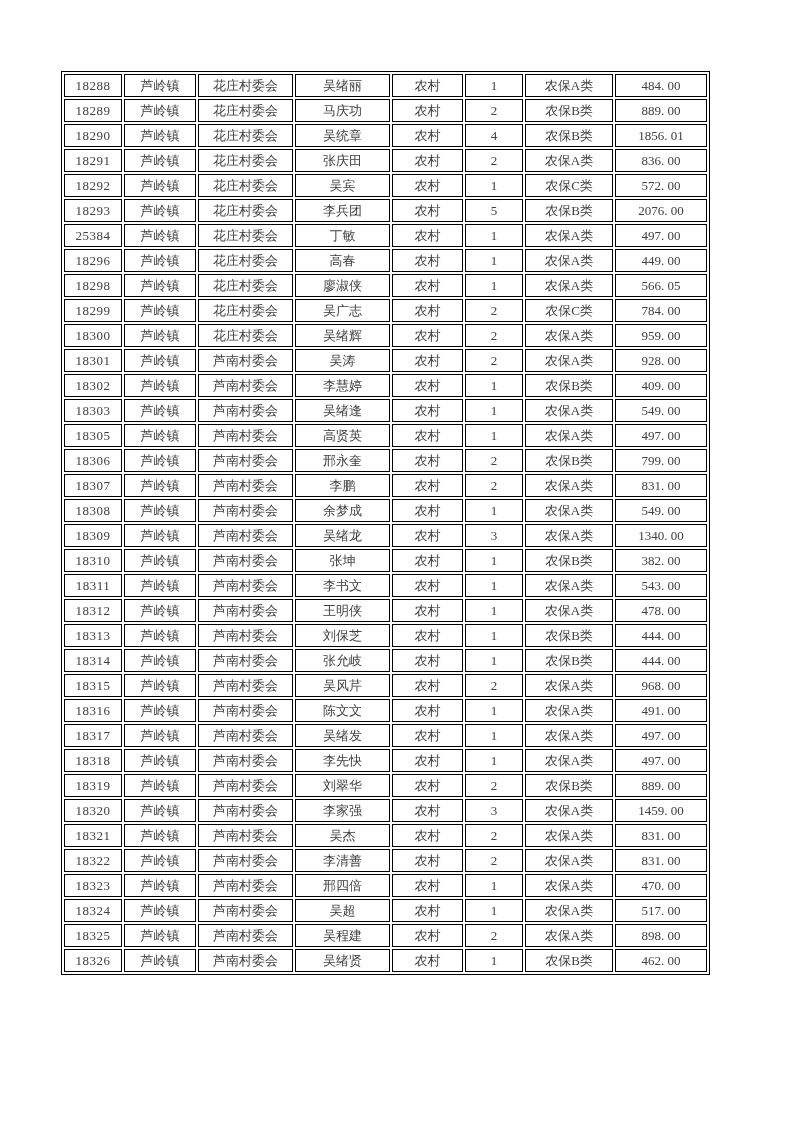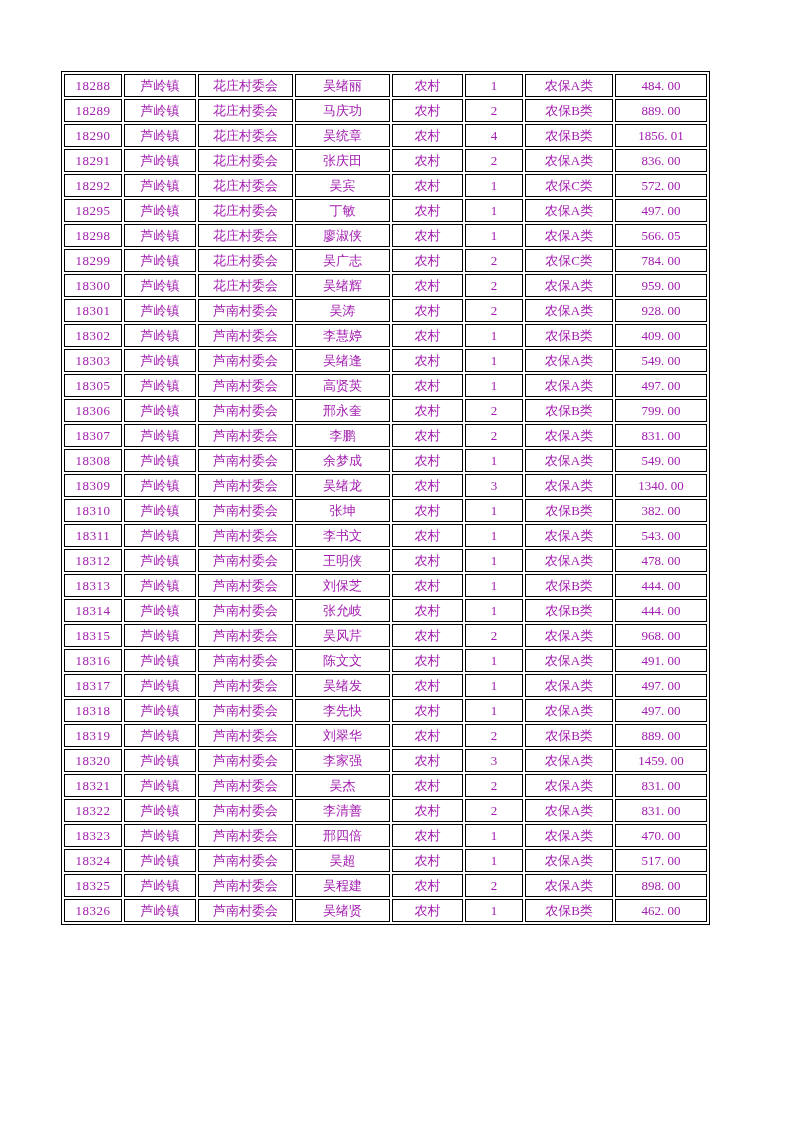--- a/index.html
+++ b/index.html
@@ -3,21 +3,21 @@
 <meta charset="utf-8">
 <style>
   html, body { margin: 0; padding: 0; background: #e8e8e8; }
   .page {
     position: relative;
     width: 793px;
     height: 1122px;
     margin: 0 auto;
     background: #ffffff;
     font-family: "Liberation Serif", "DejaVu Serif", serif;
-    color: #a21caf;
+    color: #404040;
     overflow: hidden;
   }
   .table-wrap {
     position: absolute;
     left: 61px;
     top: 71px;
     width: 649px;
     box-sizing: border-box;
     border: 1px solid #000000;
   }
@@ -103,28 +103,48 @@
     <td class="c-serial">18292</td>
     <td class="c-town">芦岭镇</td>
     <td class="c-village">花庄村委会</td>
     <td class="c-name">吴宾</td>
     <td class="c-res">农村</td>
     <td class="c-count">1</td>
     <td class="c-cat">农保C类</td>
     <td class="c-amount">572. 00</td>
   </tr>
           <tr>
-    <td class="c-serial">18295</td>
+    <td class="c-serial">18293</td>
+    <td class="c-town">芦岭镇</td>
+    <td class="c-village">花庄村委会</td>
+    <td class="c-name">李兵团</td>
+    <td class="c-res">农村</td>
+    <td class="c-count">5</td>
+    <td class="c-cat">农保B类</td>
+    <td class="c-amount">2076. 00</td>
+  </tr>
+          <tr>
+    <td class="c-serial">25384</td>
     <td class="c-town">芦岭镇</td>
     <td class="c-village">花庄村委会</td>
     <td class="c-name">丁敏</td>
     <td class="c-res">农村</td>
     <td class="c-count">1</td>
     <td class="c-cat">农保A类</td>
     <td class="c-amount">497. 00</td>
+  </tr>
+          <tr>
+    <td class="c-serial">18296</td>
+    <td class="c-town">芦岭镇</td>
+    <td class="c-village">花庄村委会</td>
+    <td class="c-name">高春</td>
+    <td class="c-res">农村</td>
+    <td class="c-count">1</td>
+    <td class="c-cat">农保A类</td>
+    <td class="c-amount">449. 00</td>
   </tr>
           <tr>
     <td class="c-serial">18298</td>
     <td class="c-town">芦岭镇</td>
     <td class="c-village">花庄村委会</td>
     <td class="c-name">廖淑侠</td>
     <td class="c-res">农村</td>
     <td class="c-count">1</td>
     <td class="c-cat">农保A类</td>
     <td class="c-amount">566. 05</td>

